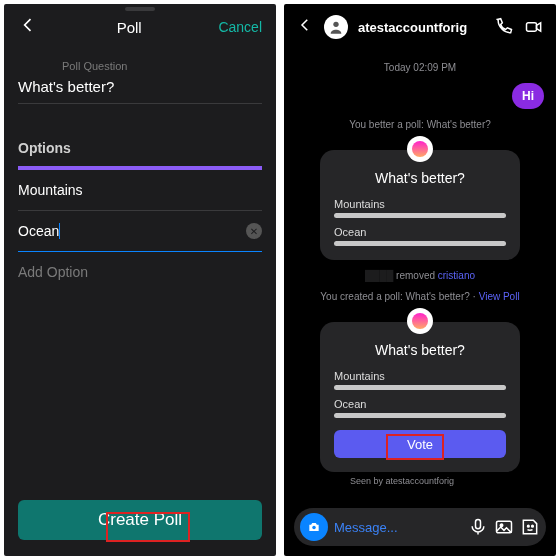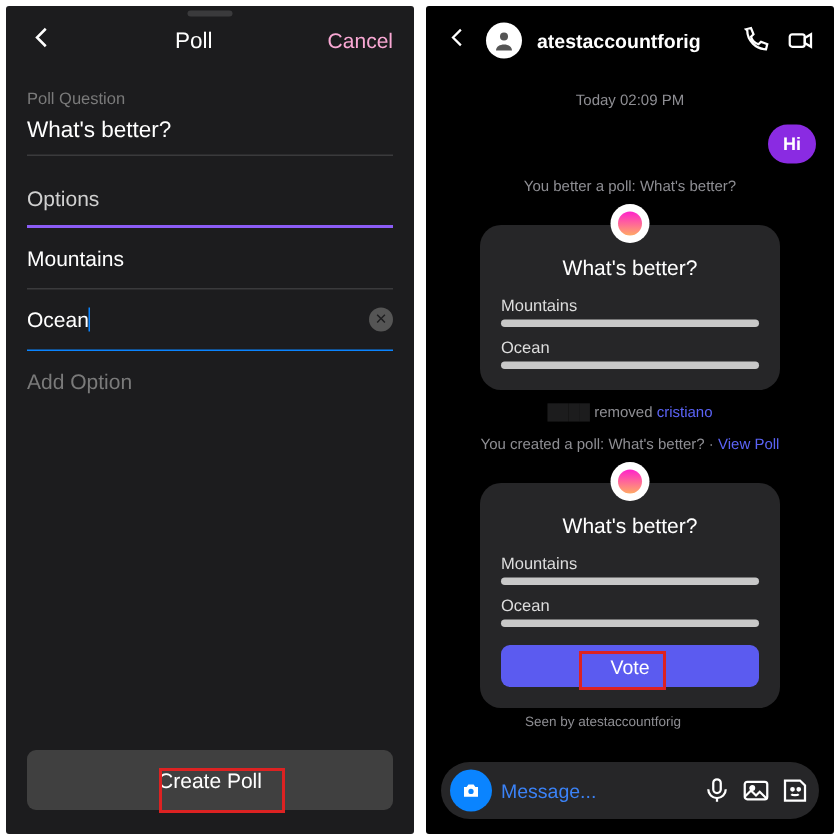--- a/index.html
+++ b/index.html
@@ -5,31 +5,31 @@
   * { box-sizing: border-box; margin: 0; padding: 0; font-family: -apple-system, "Helvetica Neue", Arial, sans-serif; }
   body { background:#fff; display:flex; gap:8px; padding:4px; }
   .phone { width:272px; height:552px; background:#000; position:relative; overflow:hidden; border-radius:2px; }
   .left { background:#1c1c1e; }
   .right { background:#000; }
 
   
   .l-header { display:flex; align-items:center; height:46px; padding:0 14px; color:#fff; }
   .l-back { width:22px; }
   .l-title { flex:1; text-align:center; font-size:15px; font-weight:400; }
-  .l-cancel { font-size:14px; color:#f9a8d4; }
+  .l-cancel { font-size:14px; color:#14b8a6; }
   .l-body { padding:4px 14px; color:#e0e0e0; }
-  .label-sm { font-size:11px; color:#7a7a7a; margin-top:6px; }
+  .label-sm { font-size:11px; color:#7a7a7a; margin-top:6px;margin-left:44px; }
   .q-input { font-size:15px; color:#fff; padding:6px 0 8px 0; border-bottom:1px solid #3a3a3c; }
-  .sec-h { font-size:14px; color:#d0d0d0; margin-top:20px; padding-bottom:10px; border-bottom:2px solid #8b5cf6; }
+  .sec-h { font-size:14px; color:#d0d0d0; margin-top:36px; padding-bottom:10px; border-bottom:4px solid #8b5cf6;font-weight:bold; }
   .opt-row { display:flex; align-items:center; justify-content:space-between; font-size:14px; color:#fff; padding:12px 0; border-bottom:1px solid #3a3a3c; }
   .opt-focused { border-bottom:1px solid #0a84ff; }
   .opt-focused .cursor { border-right:1.5px solid #0a84ff; padding-right:0; }
   .clear-ic { width:16px;height:16px;border-radius:50%;background:#555;display:flex;align-items:center;justify-content:center;color:#1c1c1e;font-size:10px;}
   .add-opt { font-size:14px; color:#7a7a7a; padding:12px 0; }
-  .create-btn { position:absolute; left:14px; right:14px; bottom:16px; height:40px; background:#404040; color:#fff; font-size:14px; border-radius:6px; display:flex; align-items:center; justify-content:center; }
+  .create-btn { position:absolute; left:14px; right:14px; bottom:16px; height:40px; background:#0f766e; color:#fff; font-size:17px; border-radius:6px; display:flex; align-items:center; justify-content:center; }
   .l-pill{position:absolute;top:0;left:50%;transform:translateX(-50%);width:30px;height:4px;background:#3a3a3c;border-radius:2px;margin-top:3px;}
   .red-box { position:absolute; border:2px solid #d22; pointer-events:none; }
   .red-1 { left:102px; bottom:14px; width:84px; height:30px; }
 
   
   .r-header { display:flex; align-items:center; height:46px; padding:0 12px; color:#fff; gap:10px; }
   .r-back { width:18px; }
   .avatar-sm { width:24px;height:24px;border-radius:50%;background:#fff;display:flex;align-items:center;justify-content:center; }
   .avatar-sm svg{width:16px;height:16px;}
   .acct { flex:1; font-size:13px; font-weight:600; color:#fff; overflow:hidden; white-space:nowrap; }

